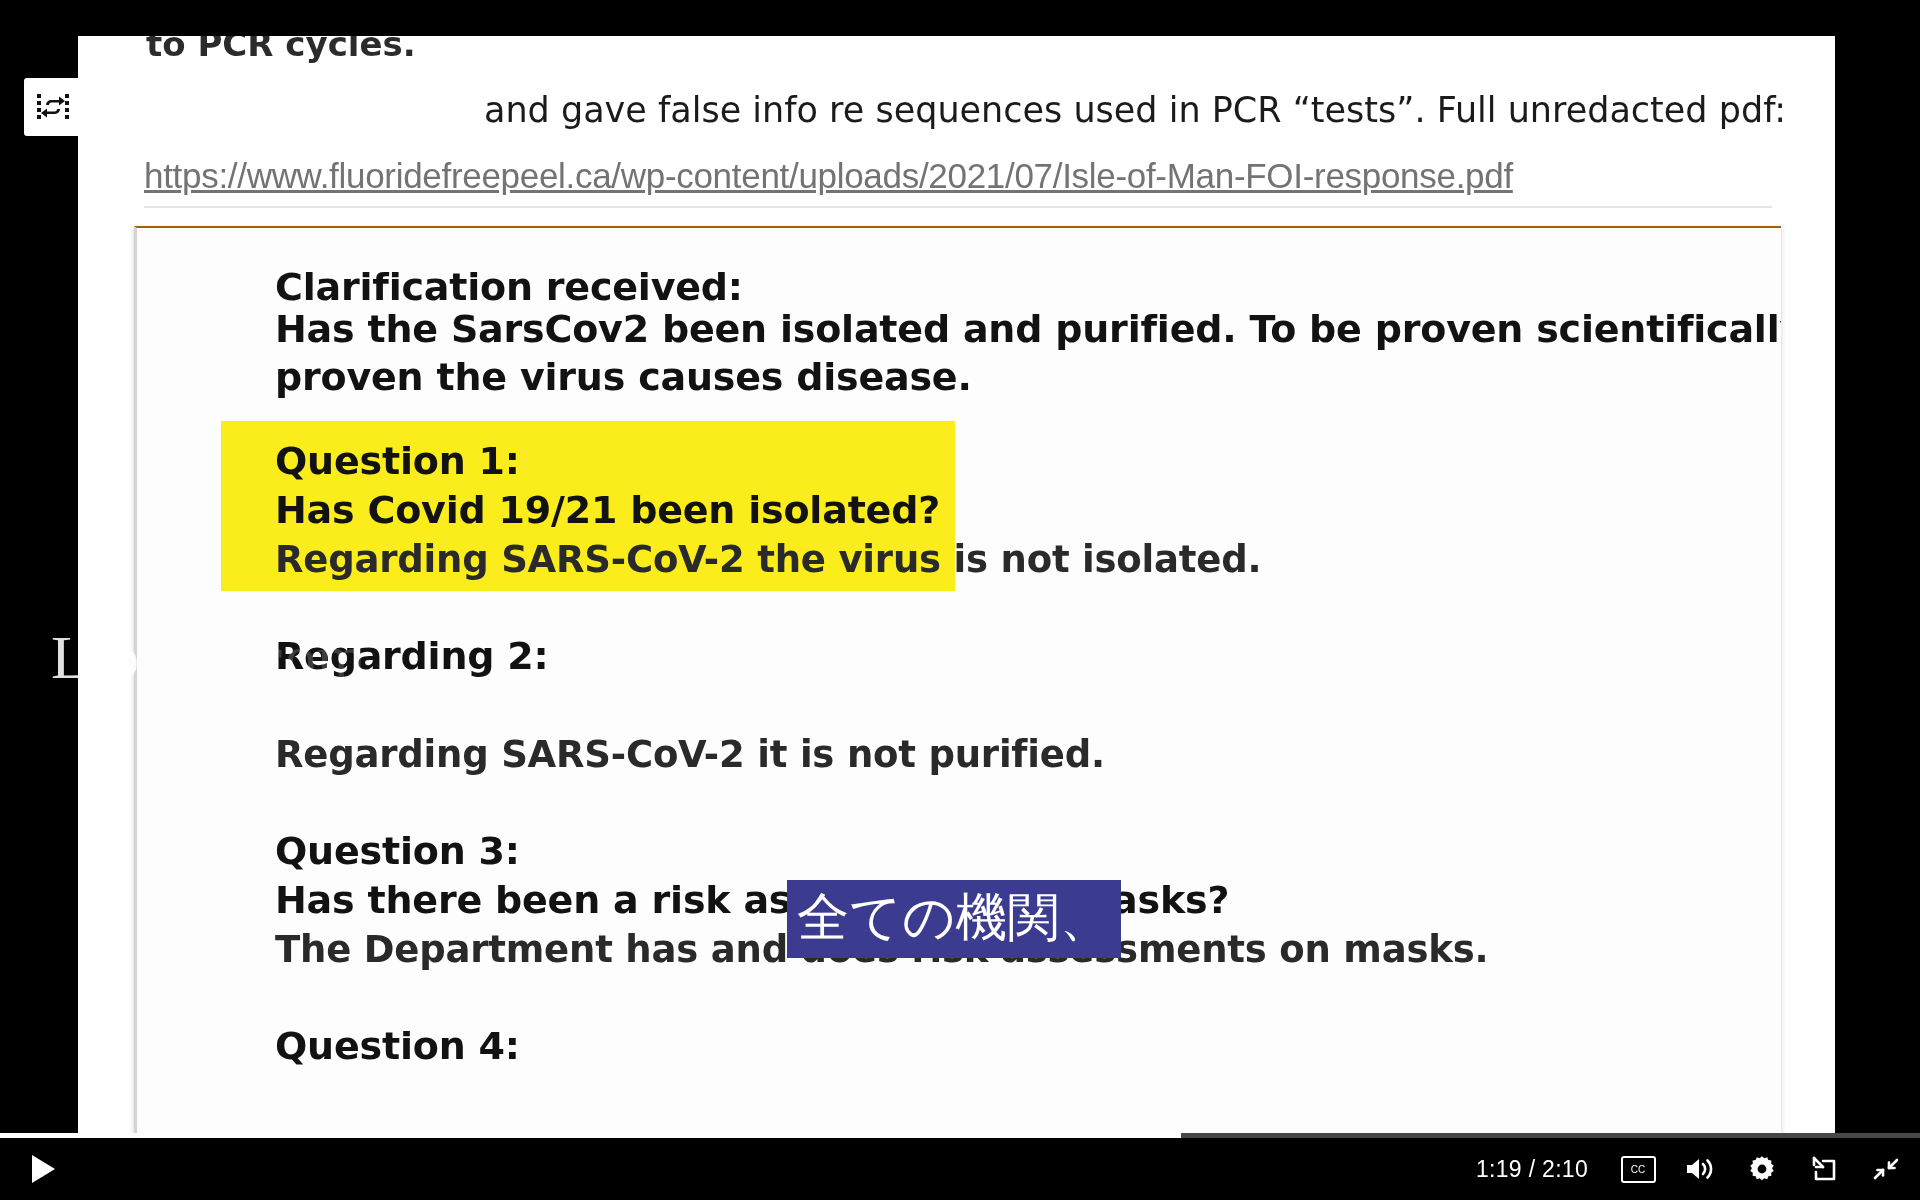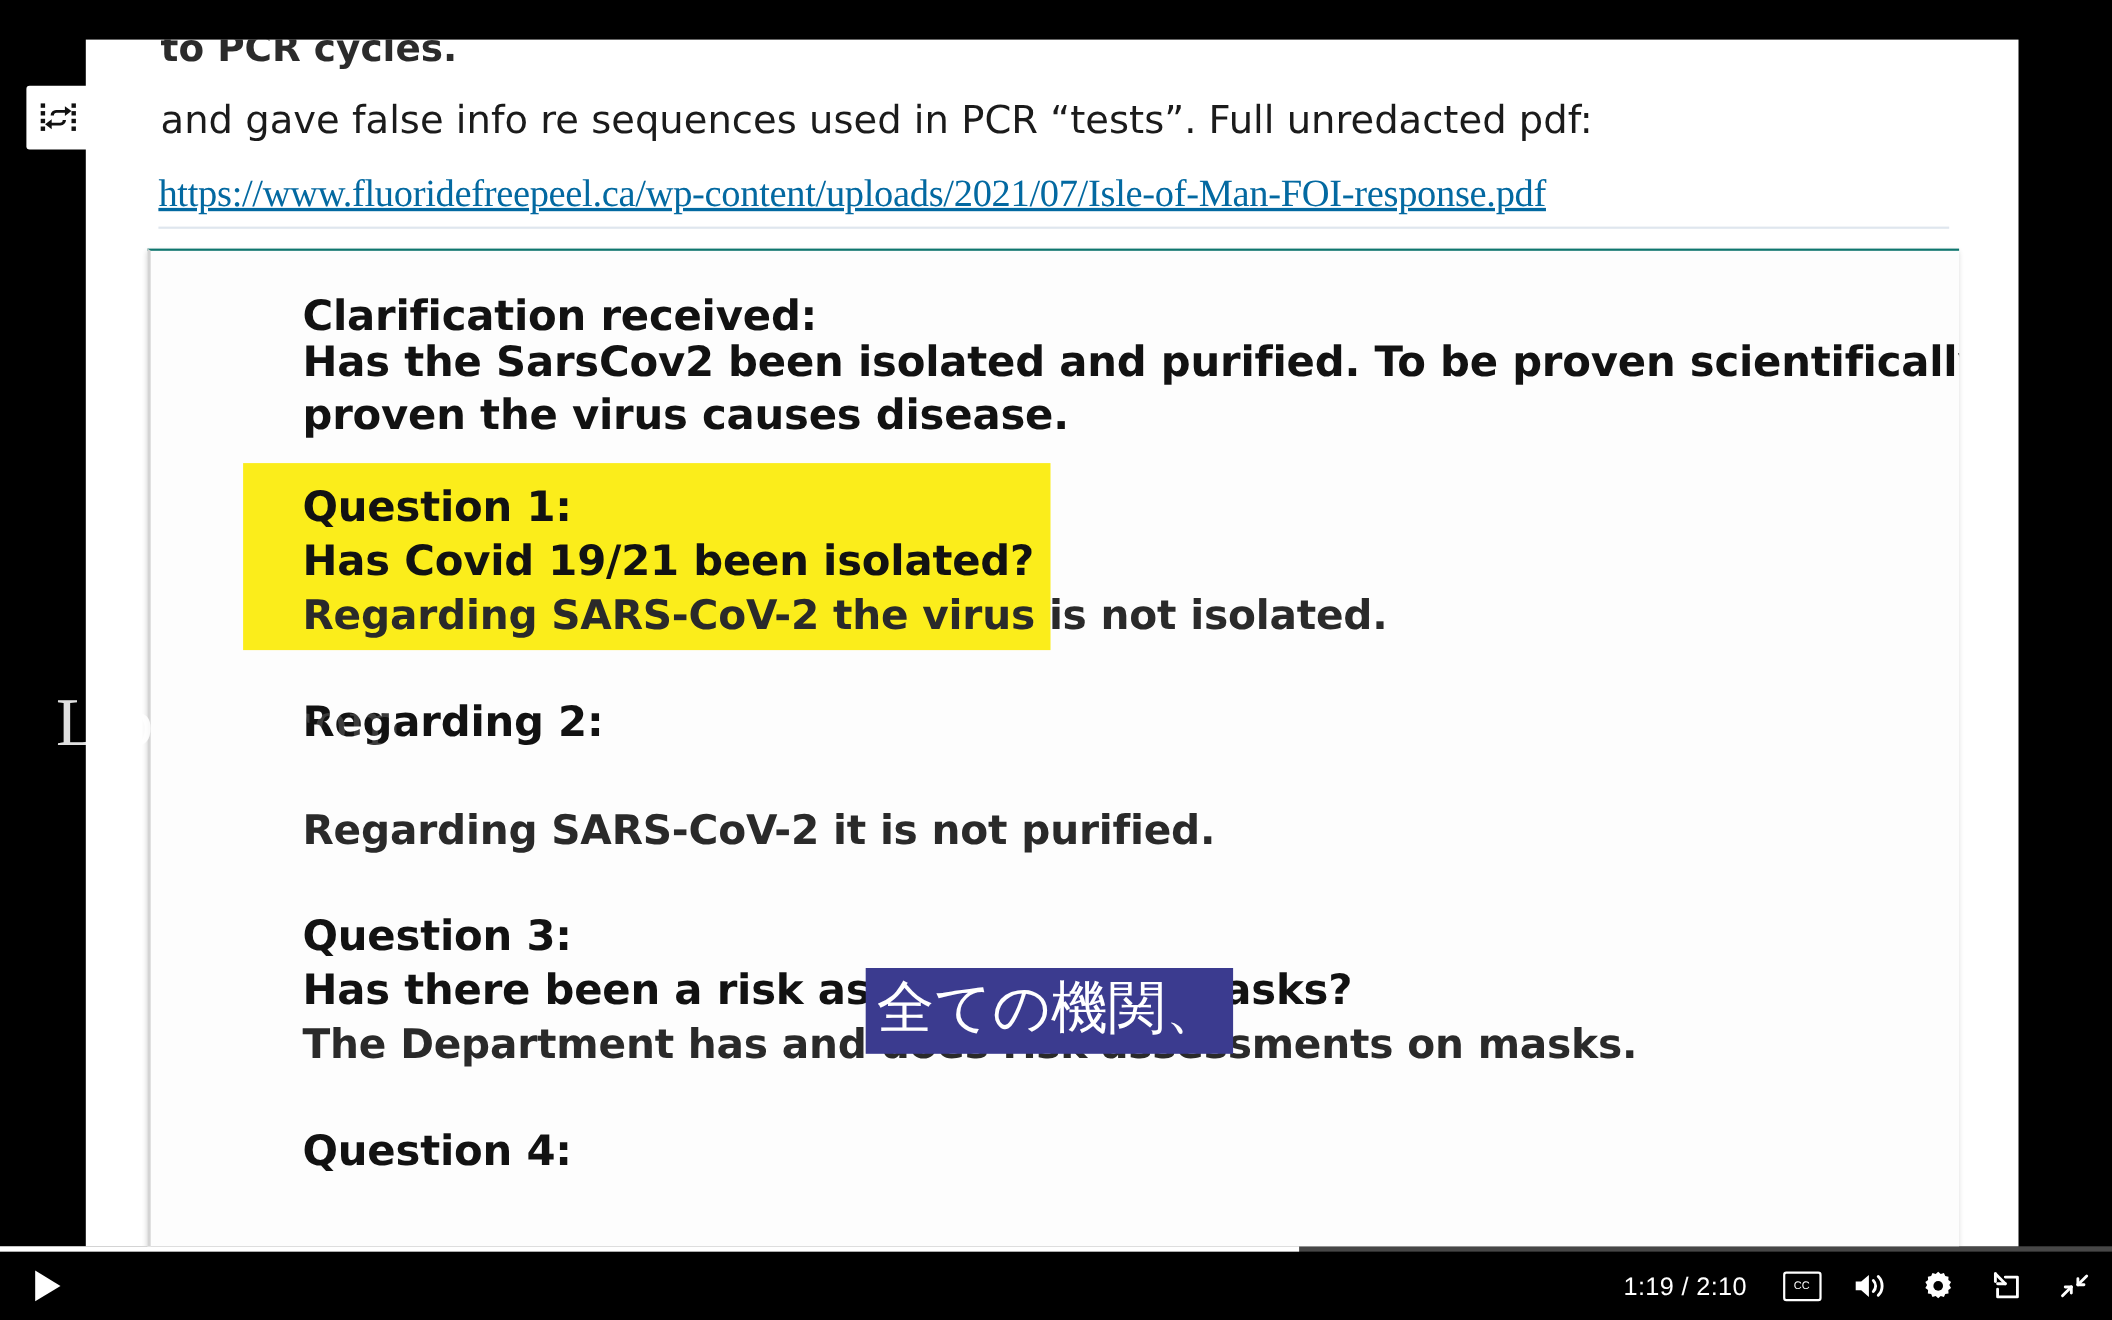--- a/index.html
+++ b/index.html
@@ -11,20 +11,21 @@
     overflow: hidden;
     font-family: "Liberation Sans", sans-serif;
   }
 
   #stage {
     position: relative;
     width: 1920px;
     height: 1200px;
     background: #000000;
     overflow: hidden;
+    text-align: right;
   }
 
   
   #video-frame {
     position: absolute;
     left: 0;
     top: 0;
     width: 1920px;
     height: 1200px;
     background: #000000;
@@ -64,24 +65,24 @@
     font-size: 35px;
     line-height: 44px;
     color: #1b1b1b;
     white-space: nowrap;
   }
 
   .doc-link {
     position: absolute;
     left: 66px;
     top: 118px;
-    font-family: Liberation Serif, serif;
+    font-family: Liberation Sans, sans-serif;
     font-size: 35px;
     line-height: 44px;
-    color: #0369a1;
+    color: #737373;
     white-space: nowrap;
     letter-spacing: -0.3px;
   }
   .doc-link-underline {
     position: absolute;
     left: 66px;
     top: 170px;
     width: 1628px;
     height: 2px;
     background: #dfe6ee;
@@ -89,21 +90,21 @@
 
   
   #foi-box {
     position: absolute;
     left: 56px;
     top: 190px;
     width: 1644px;
     height: 912px;
     background: #fdfdfd;
     border-left: 3px solid #d4d4d4;
-    border-top: 2px solid #0f766e;
+    border-top: 2px solid #a16207;
     box-shadow: 0 2px 5px rgba(0,0,0,0.20);
     overflow: hidden;
   }
 
   .foi-inner {
     position: absolute;
     left: 0; top: 0;
     width: 100%;
     height: 100%;
   }

